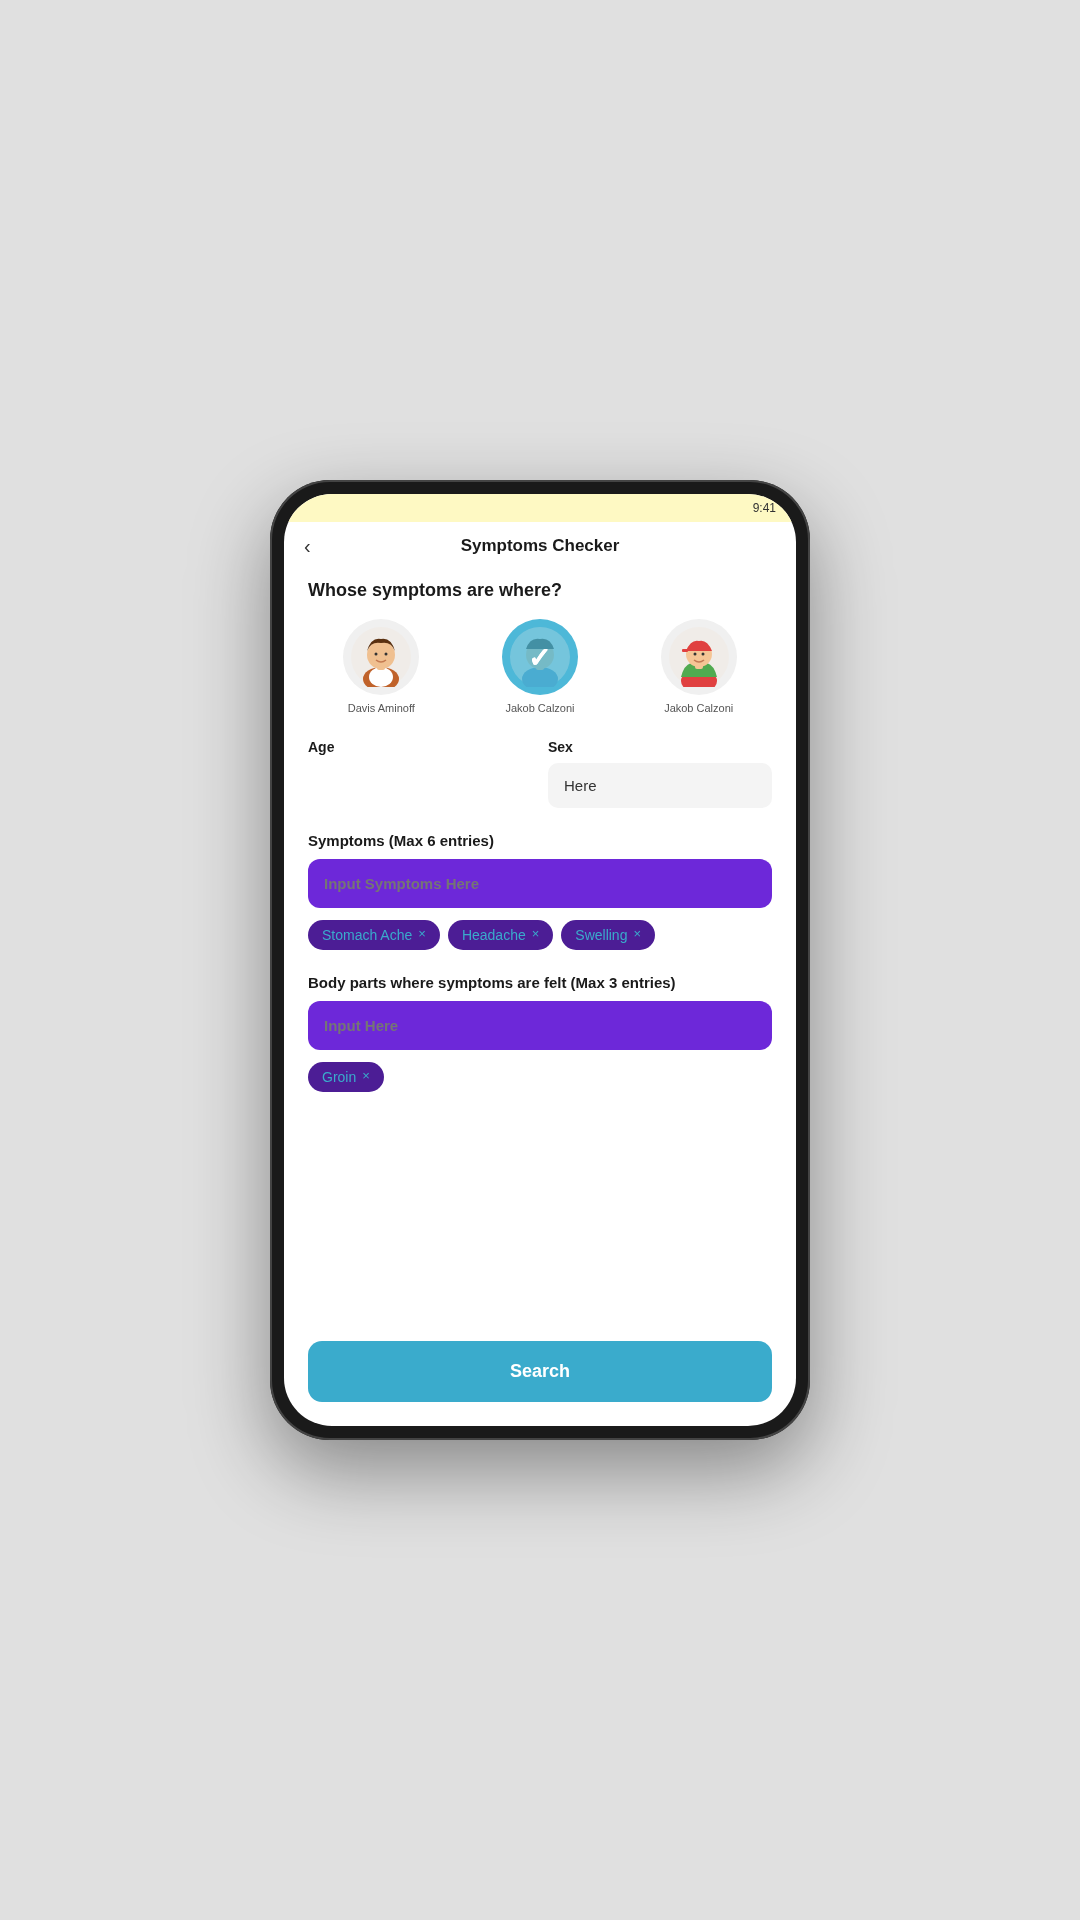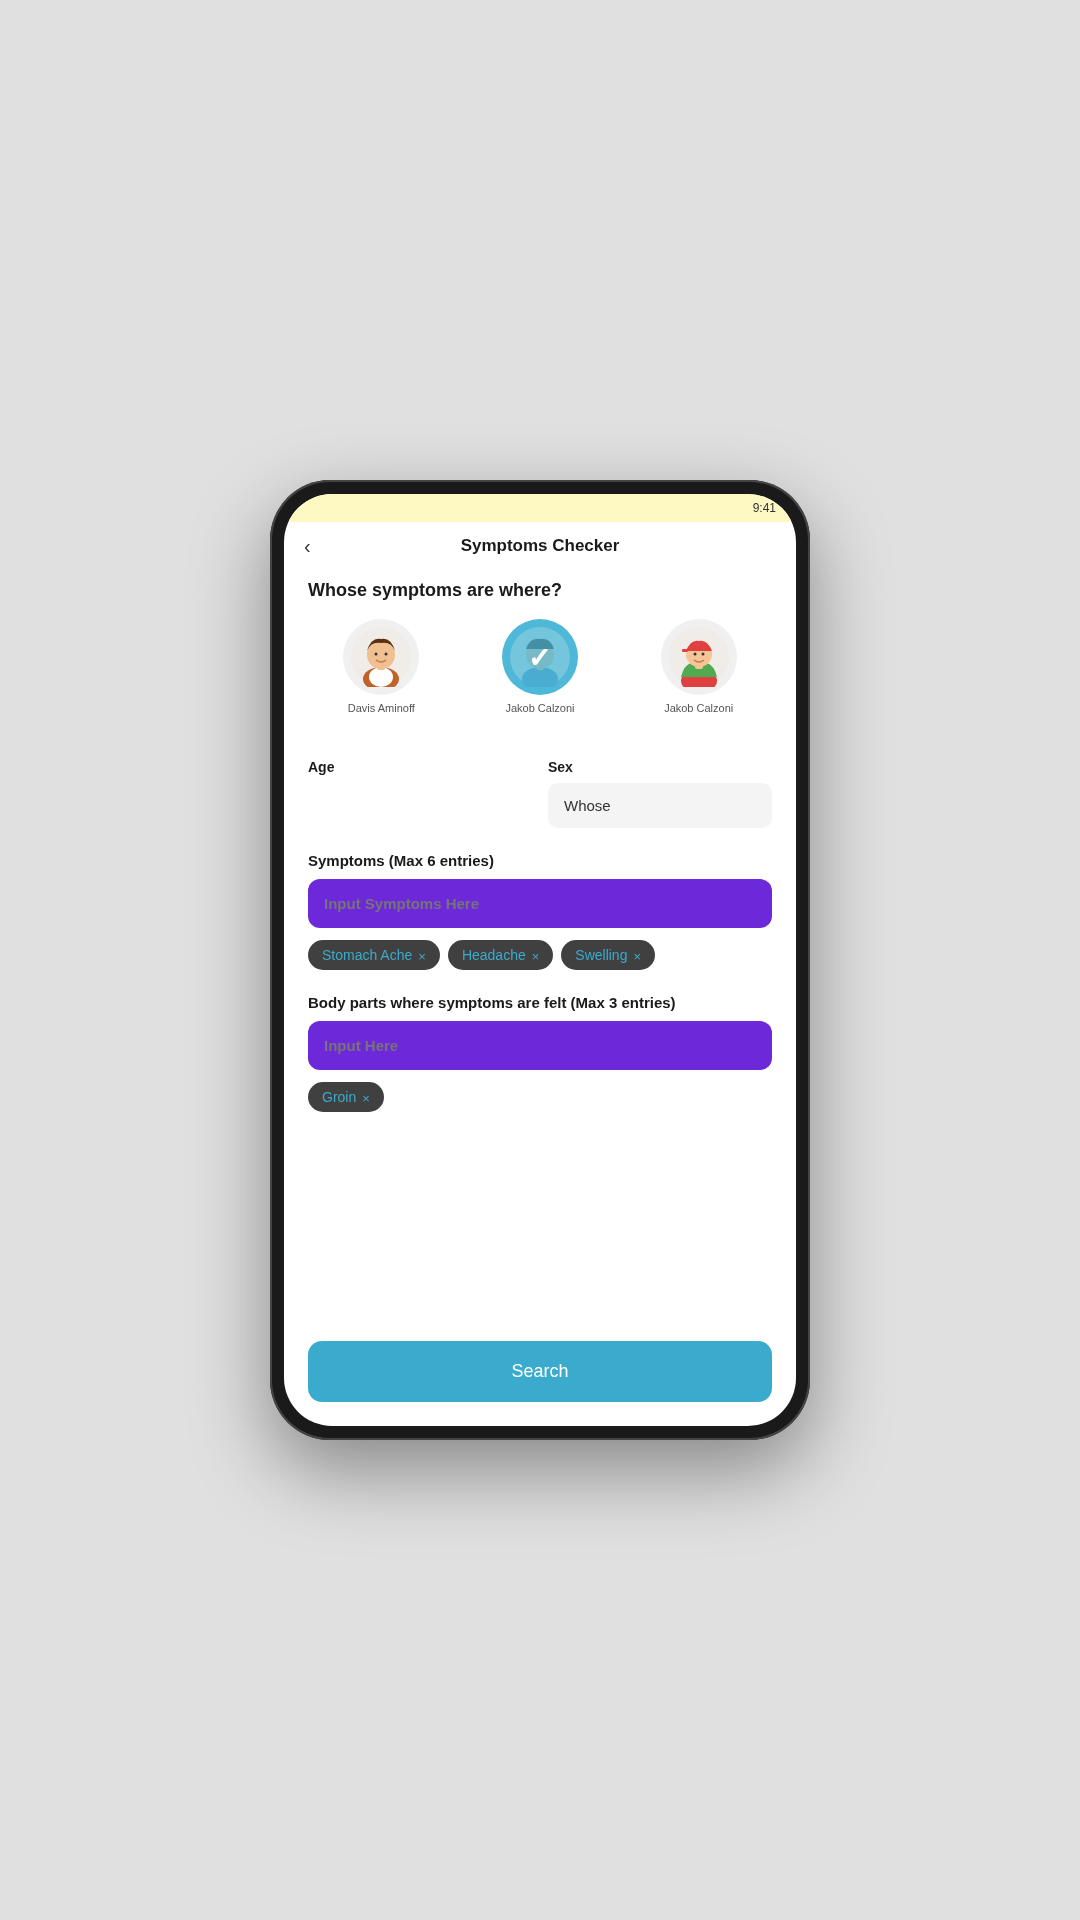--- a/index.html
+++ b/index.html
@@ -156,21 +156,20 @@
 
     .field-group {
       flex: 1;
     }
 
     .field-label {
       font-size: 14px;
       font-weight: 600;
       color: #1a1a1a;
       margin-bottom: 8px;
-      margin-top: 20px;
     }
 
     .field-input-box {
       background: #f4f4f4;
       border-radius: 10px;
       padding: 14px 16px;
       font-size: 15px;
       color: #333;
       border: none;
       width: 100%;
@@ -197,48 +196,48 @@
     }
 
     .tags-row {
       display: flex;
       flex-wrap: wrap;
       gap: 8px;
       margin-bottom: 24px;
     }
 
     .tag {
-      background: #404040;
+      background: #4c1d95;
       color: #3aabcc;
       border-radius: 20px;
       padding: 7px 14px;
       font-size: 14px;
       display: flex;
-      align-items: flex-end;
+      align-items: flex-start;
       gap: 6px;
     }
 
     .tag-remove {
       font-size: 13px;
       color: #3aabcc;
       cursor: pointer;
       line-height: 1;
     }
 
     .search-button {
       display: block;
       width: calc(100% - 48px);
       margin: 12px 24px 24px;
       background: #3aabcc;
       color: #fff;
       border: none;
       border-radius: 14px;
       padding: 20px;
       font-size: 18px;
-      font-weight: 400;
+      font-weight: 700;
       cursor: pointer;
       flex-shrink: 0;
     }
   </style>
 </head>
 <body>
 
 <div class="phone-frame">
   <div class="phone-screen">
     <div class="status-bar">
@@ -325,21 +324,21 @@
 
         </div>
 
         
         <div class="age-sex-row">
           <div class="field-group">
             <div class="field-label">Age</div>
           </div>
           <div class="field-group">
             <div class="field-label">Sex</div>
-            <div class="field-input-box">Whose</div>
+            <div class="field-input-box">Here</div>
           </div>
         </div>
 
         
         <div class="section-label">Symptoms (Max 6 entries)</div>
         <input type="text" class="input-box" placeholder="Input Symptoms Here" style="">
 
         <div class="tags-row">
           <div class="tag">
             <span>Stomach Ache</span>

